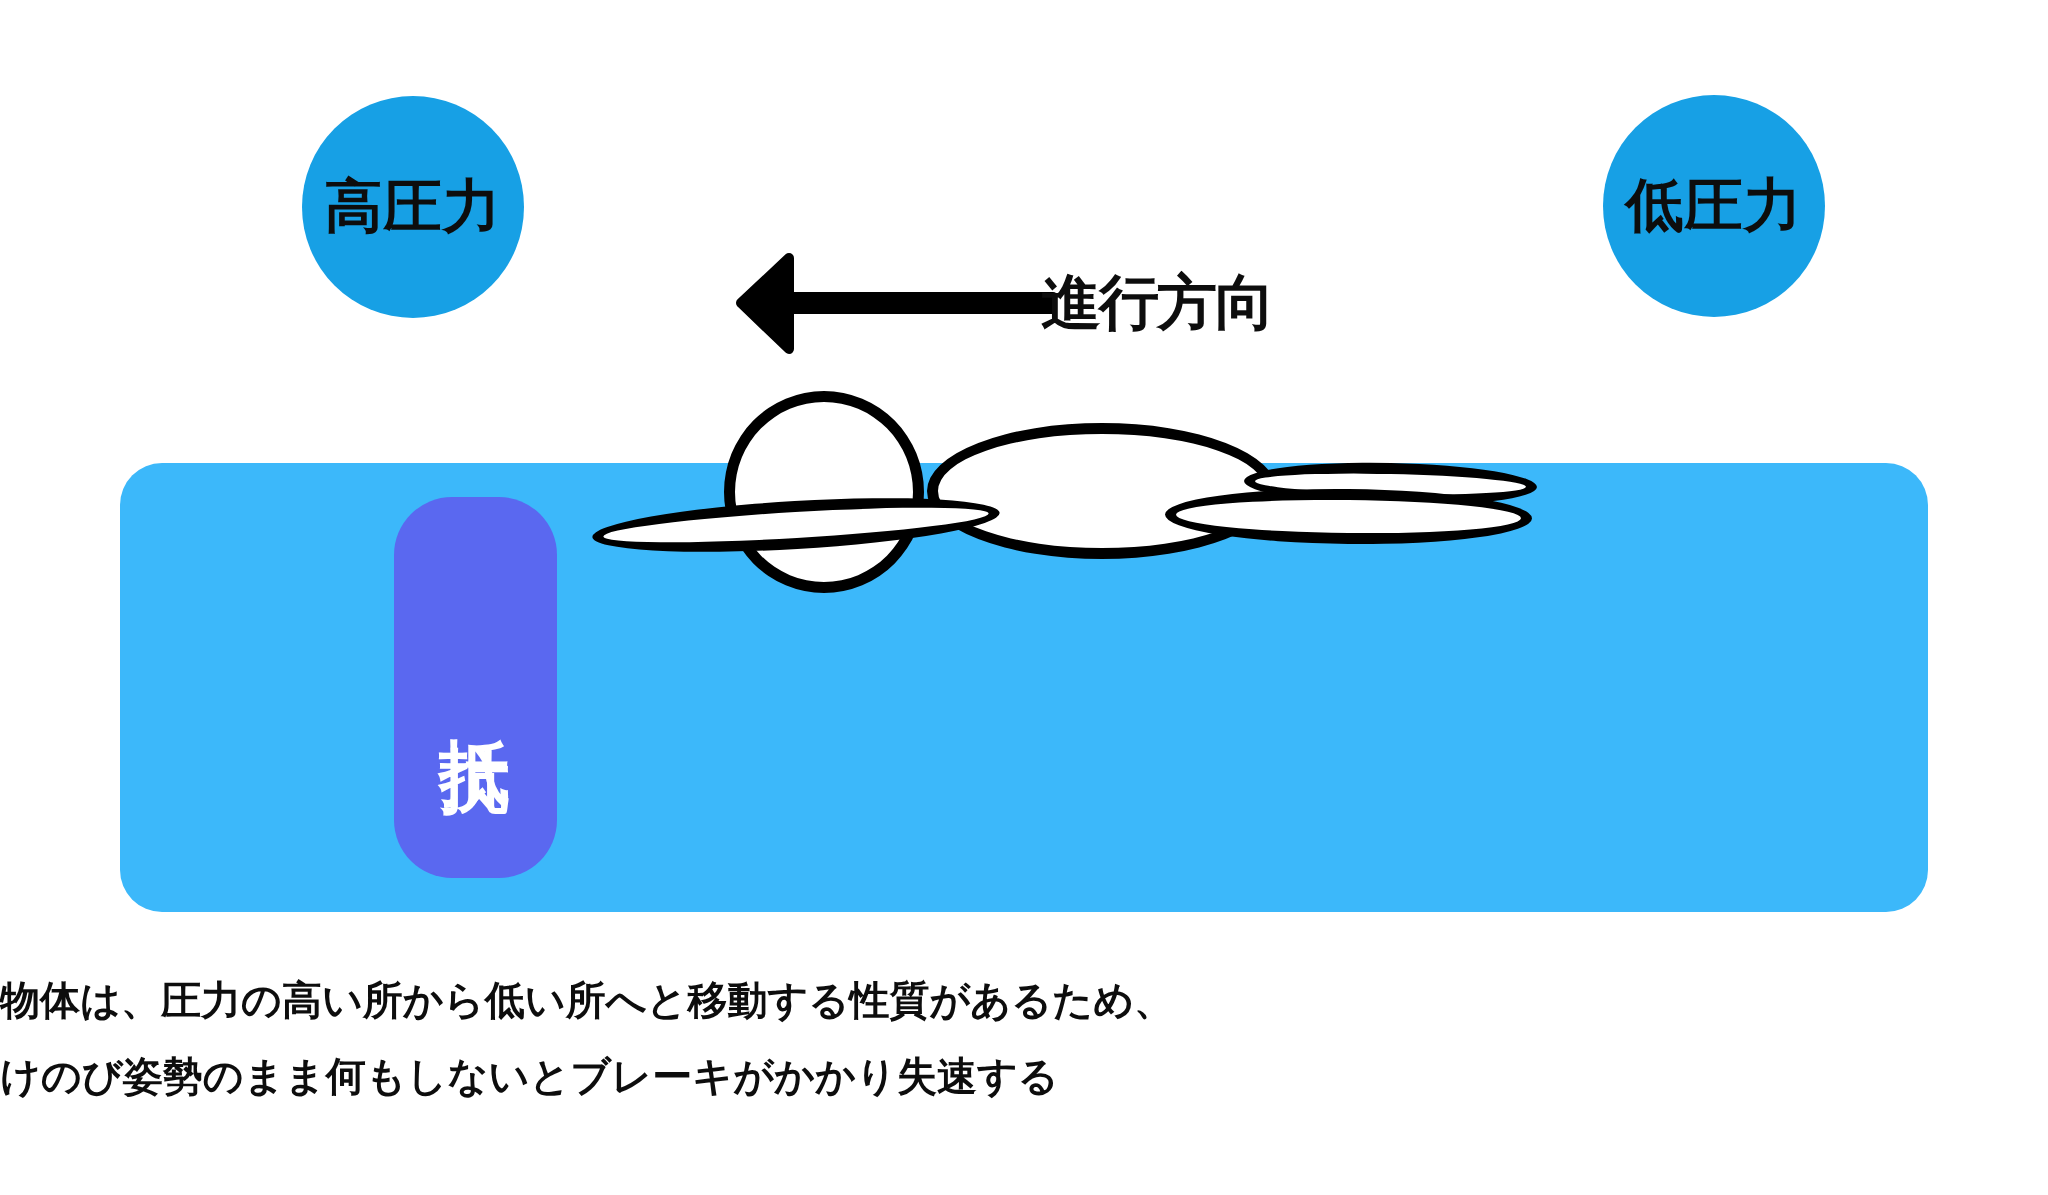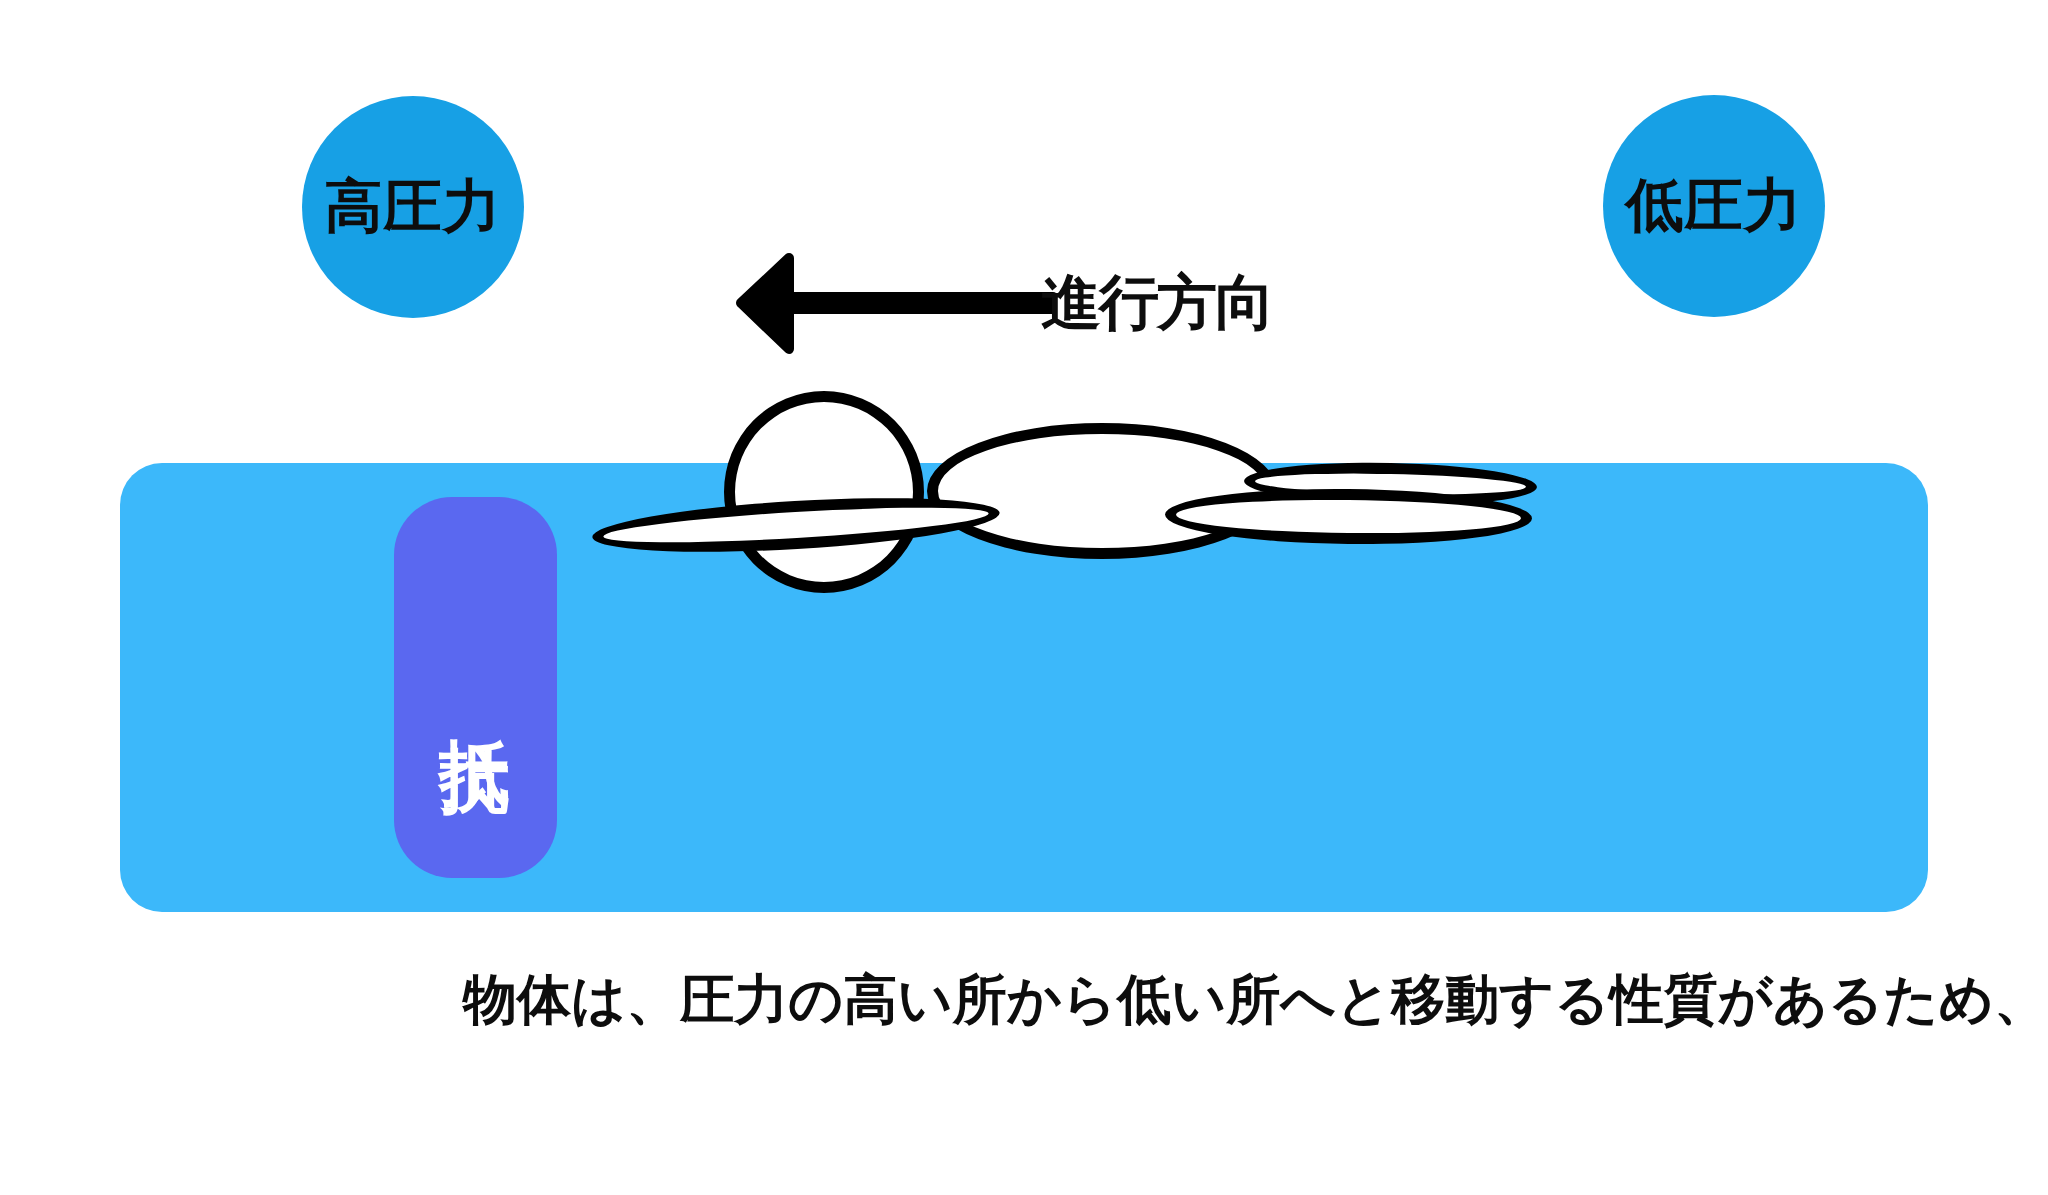--- a/index.html
+++ b/index.html
@@ -75,23 +75,23 @@
   }
   .swim-head {left:724px;top:391px;width:200px;height:202px;}
   .swim-torso{left:927px;top:423px;width:350px;height:136px;}
   .swim-backleg {left:1244px;top:463px;width:293px;height:42px;transform:rotate(1.2deg);}
   .swim-frontleg{left:1165px;top:489px;width:367px;height:55px;transform:rotate(0.6deg);}
   .swim-arm{left:592px;top:501px;width:408px;height:48px;transform:rotate(-3.4deg);}
   
   .caption{
     position:absolute;
     left:0;top:962px;width:2048px;
-    text-align:right;
+    text-align:left;
     color:var(--text);
-    font-size:54px;font-weight:800;
+    font-size:40px;font-weight:800;
     line-height:76px;
     letter-spacing:0px;
   }
 </style>
 </head>
 <body>
 
 <div class="canvas">
 
   <div class="water"></div>
@@ -116,15 +116,16 @@
   <div>
     <div class="swim-part swim-head"></div>
     <div class="swim-part swim-torso"></div>
     <div class="swim-part swim-backleg"></div>
     <div class="swim-part swim-frontleg"></div>
     <div class="swim-part swim-arm"></div>
   </div>
 
   <div class="caption">
     <div>物体は、圧力の高い所から低い所へと移動する性質があるため、</div>
+    <div>けのび姿勢のまま何もしないとブレーキがかかり失速する</div>
   </div>
 
 </div>
 
 </body></html>

